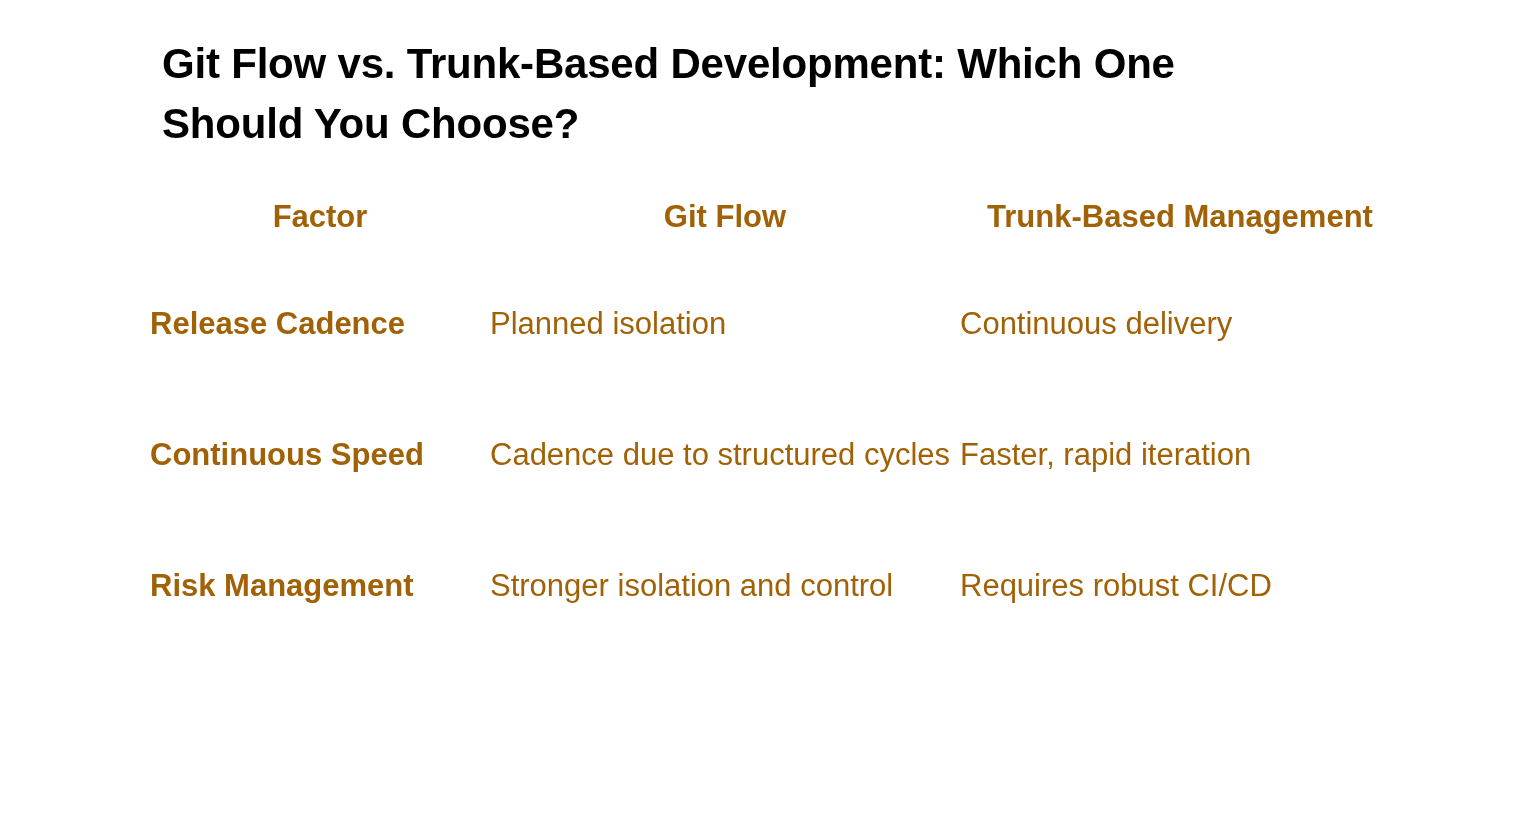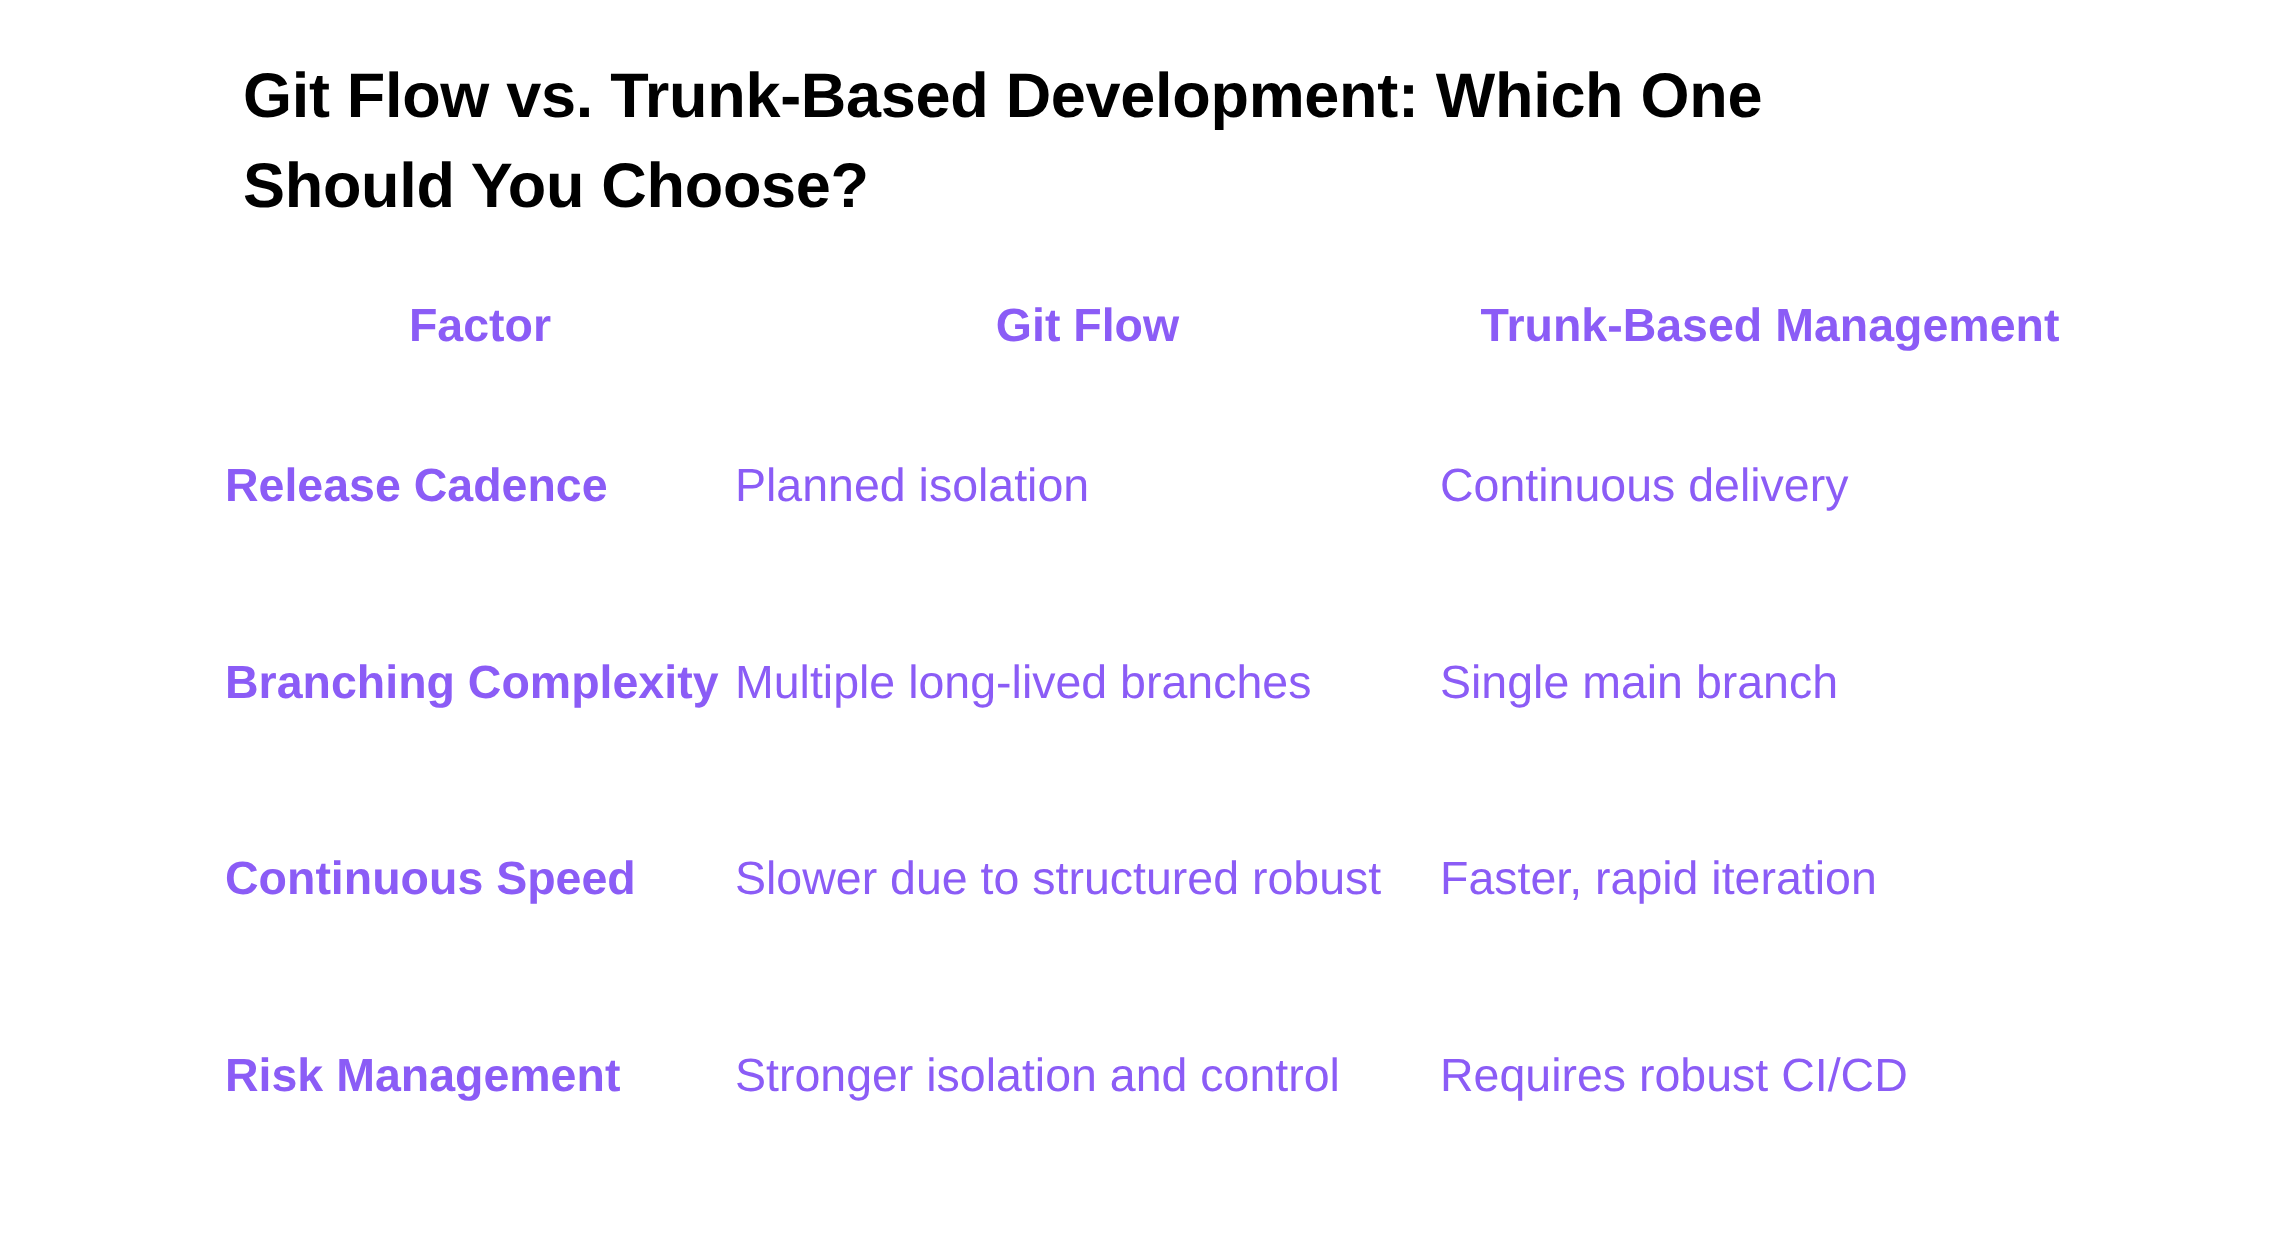--- a/index.html
+++ b/index.html
@@ -45,21 +45,21 @@
     top: 176px;
     width: 1250px;
     border-collapse: collapse;
     border: none;
   }
   .comparison-table th,
   .comparison-table td {
     border: none;
     padding: 0;
     vertical-align: middle;
-    color: #8b5cf6;
+    color: #a16207;
   }
 
   
   .col-factor   { width: 340px; }
   .col-gitflow  { width: 470px; }
   .col-trunk    { width: 440px; }
 
   
   .comparison-table thead th {
     height: 82px;
@@ -113,27 +113,22 @@
         <th>Trunk-Based Management</th>
       </tr>
     </thead>
     <tbody>
       <tr>
         <td class="cell-factor">Release Cadence</td>
         <td class="cell-gitflow">Planned isolation</td>
         <td class="cell-trunk">Continuous delivery</td>
       </tr>
       <tr>
-        <td class="cell-factor">Branching Complexity</td>
-        <td class="cell-gitflow">Multiple long-lived branches</td>
-        <td class="cell-trunk">Single main branch</td>
-      </tr>
-      <tr>
         <td class="cell-factor">Continuous Speed</td>
-        <td class="cell-gitflow">Slower due to structured robust</td>
+        <td class="cell-gitflow">Cadence due to structured cycles</td>
         <td class="cell-trunk">Faster, rapid iteration</td>
       </tr>
       <tr>
         <td class="cell-factor">Risk Management</td>
         <td class="cell-gitflow">Stronger isolation and control</td>
         <td class="cell-trunk">Requires robust CI/CD</td>
       </tr>
     </tbody>
   </table>
 

